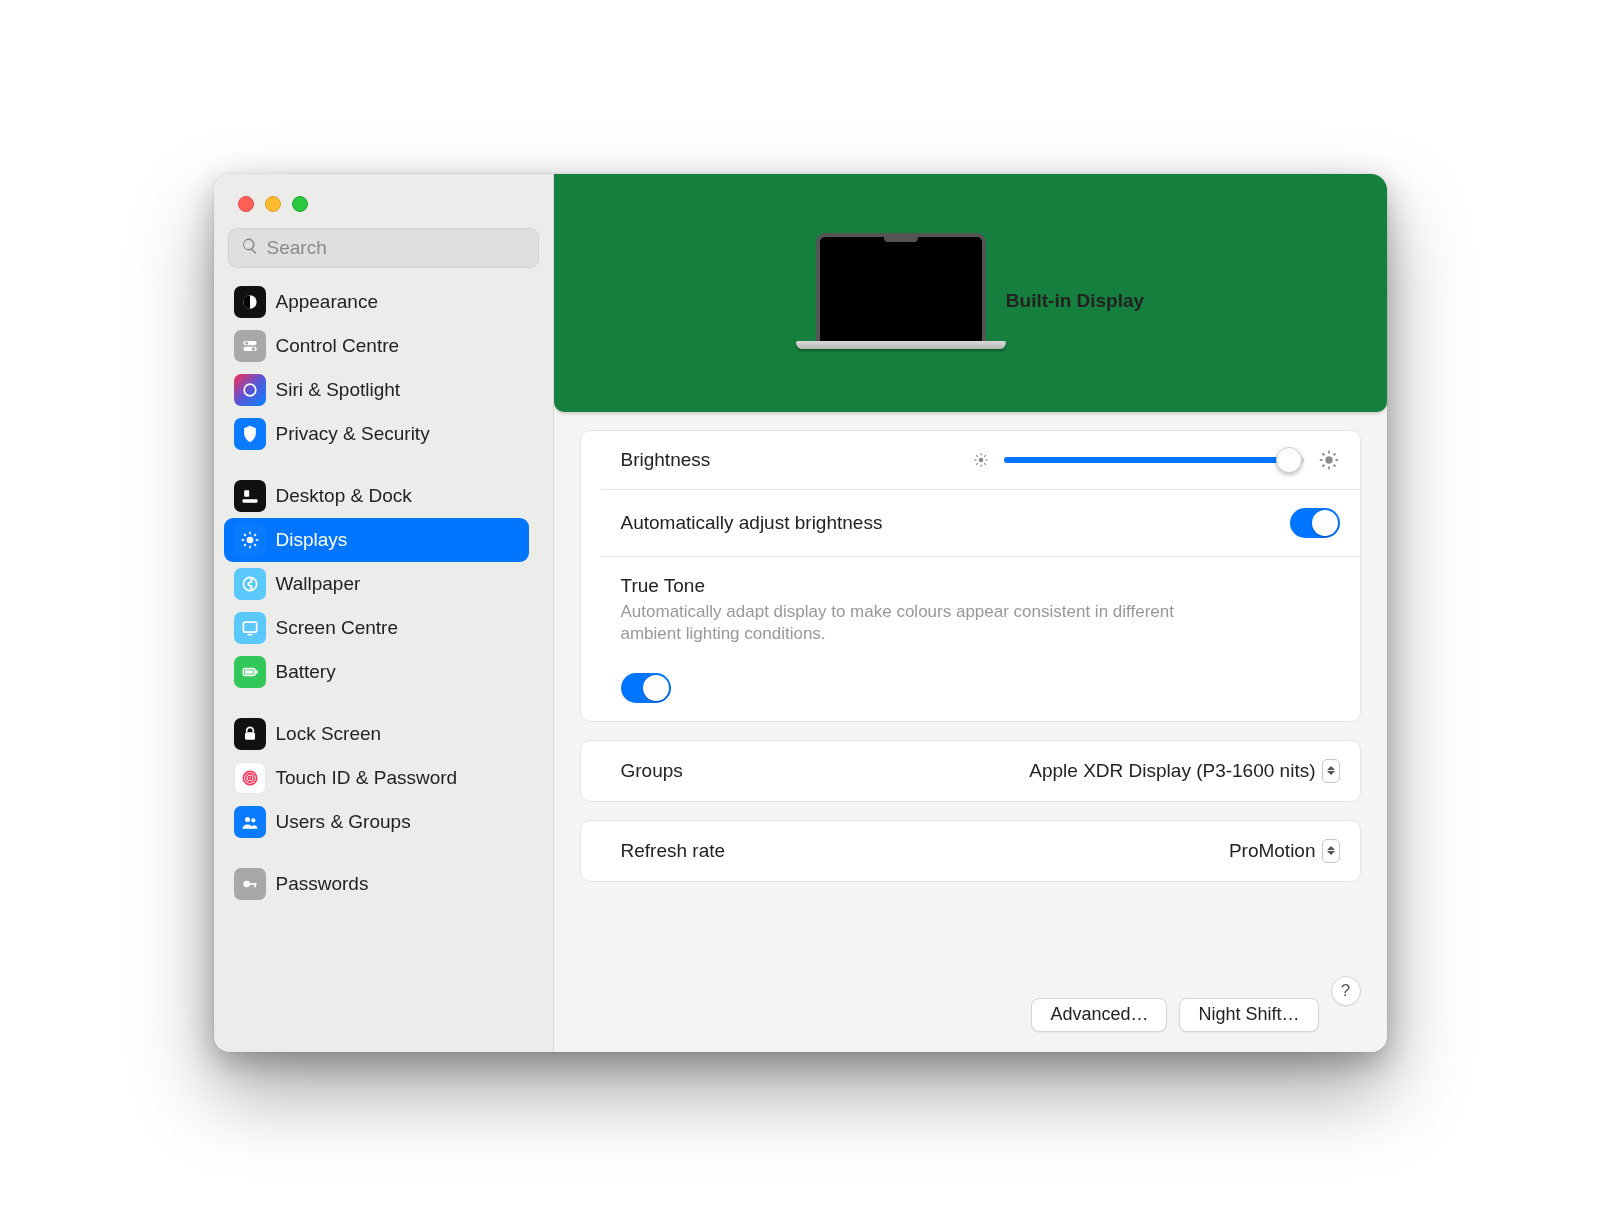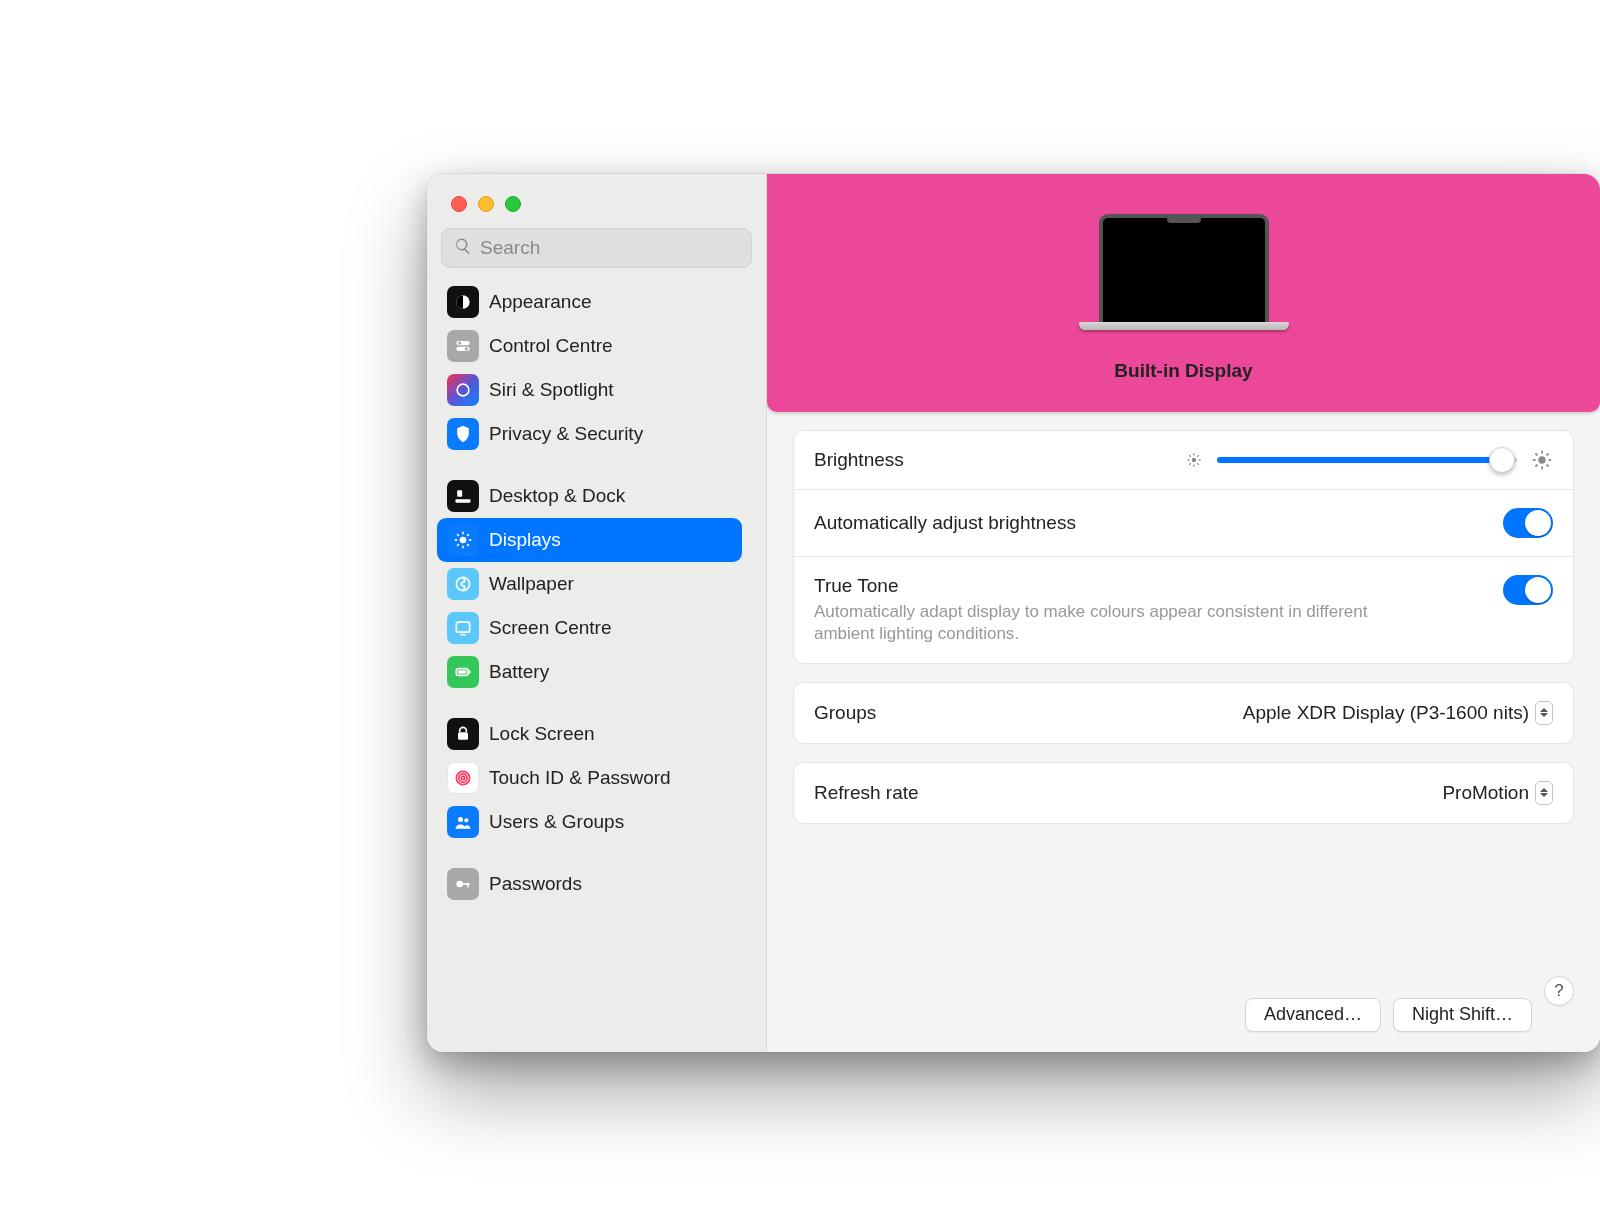--- a/index.html
+++ b/index.html
@@ -9,21 +9,21 @@
     width: 1600px;
     height: 1225px;
     overflow: hidden;
   }
   .stage {
     position: relative;
     width: 1600px;
     height: 1225px;
     display: flex;
     align-items: center;
-    justify-content: flex-end;
+    justify-content: center;
   }
   .window {
     width: 1173px;
     height: 878px;
     background: #f5f3f3;
     border-radius: 16px;
     box-shadow:
       0 40px 80px rgba(0,0,0,0.35),
       0 10px 30px rgba(0,0,0,0.25),
       0 0 0 1px rgba(0,0,0,0.05);
@@ -128,25 +128,25 @@
     flex: 1;
     display: flex;
     flex-direction: column;
     background: #f5f4f2;
     position: relative;
   }
 
   .preview-area {
     position: relative;
     height: 308px;
-    background: #ec4899;
+    background: #15803d;
     border-radius: 0 0 10px 10px;
     box-shadow: 0 2px 3px rgba(0,0,0,0.15);
     display: flex;
-    flex-direction: column;
+    flex-direction: row;
     align-items: center;
     justify-content: center;
     margin-top: -70px;
     padding-top: 70px;
     z-index: 1;
   }
   .laptop {
     width: 210px;
     height: 130px;
     position: relative;
@@ -201,20 +201,21 @@
     flex: 1;
     overflow-y: auto;
     padding: 18px 26px 10px 26px;
   }
 
   .panel {
     background: #fff;
     border: 1px solid #e6e4e1;
     border-radius: 10px;
     margin-bottom: 18px;
+    padding-left: 20px;
   }
   .row {
     display: flex;
     align-items: center;
     padding: 18px 20px;
     border-bottom: 1px solid #eae8e5;
     font-size: 19px;
     color: #222;
     gap: 14px;
   }
@@ -273,21 +274,21 @@
     position: absolute;
     width: 26px;
     height: 26px;
     background: #fff;
     border-radius: 50%;
     top: 2px;
     right: 2px;
     box-shadow: 0 1px 2px rgba(0,0,0,0.3);
   }
 
-  .row.align-top { align-items: flex-start; }
+  .row.align-top { align-items: flex-start; flex-direction: column; }
   .tt-block .sub {
     margin-top: 4px;
     font-size: 17px;
     color: #9a9894;
     max-width: 610px;
     line-height: 1.3;
   }
 
   .select-val {
     display: flex;

